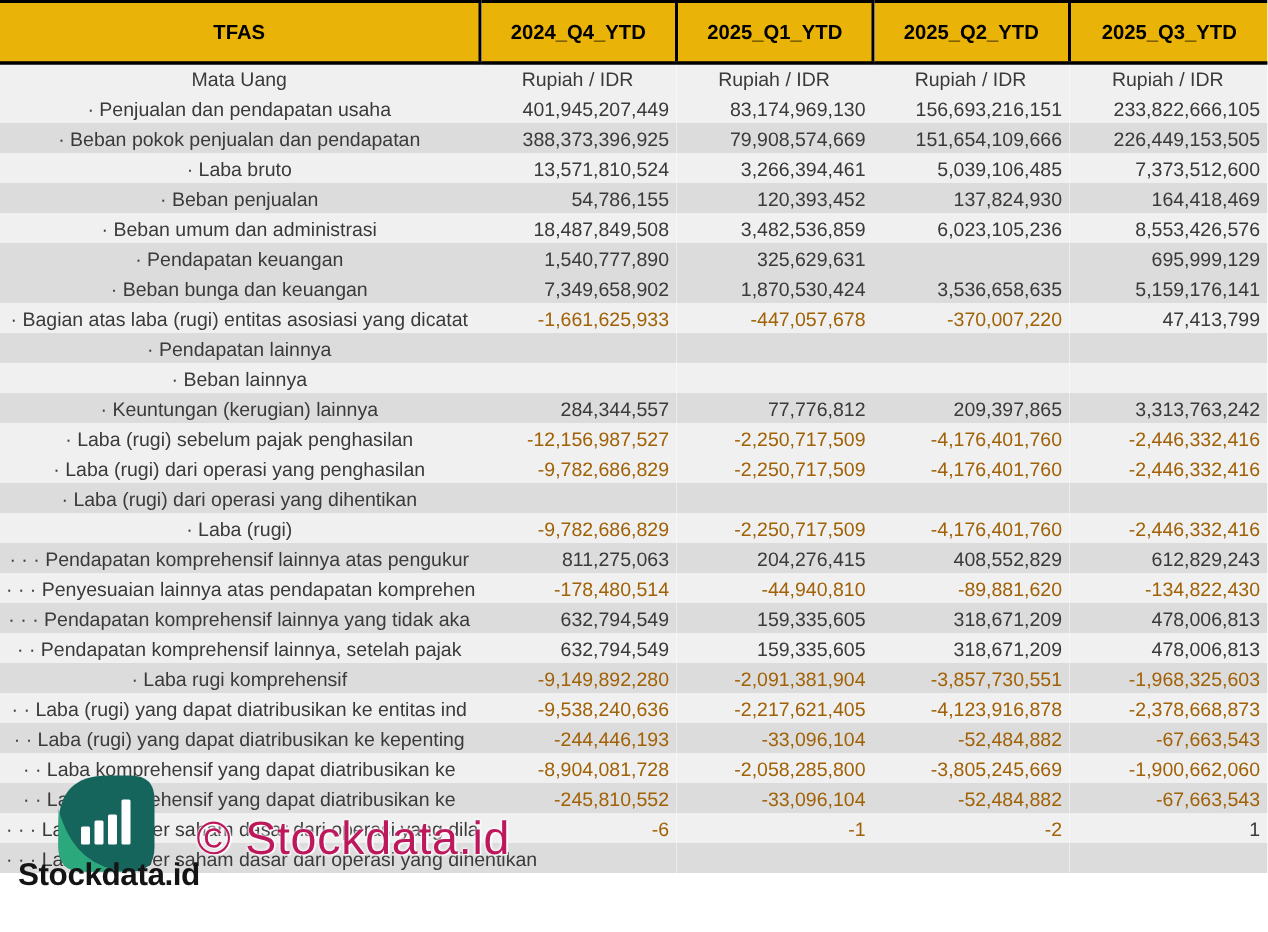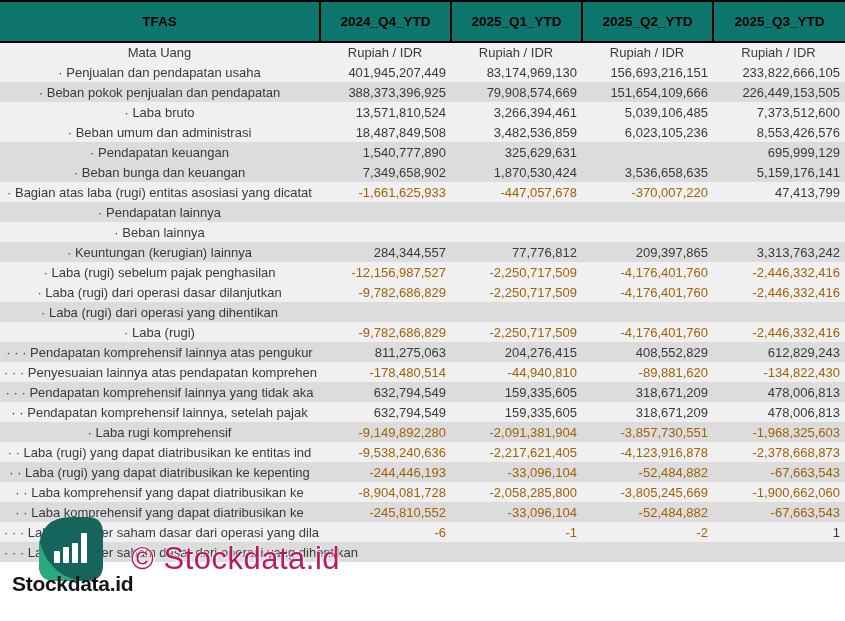--- a/index.html
+++ b/index.html
@@ -10,21 +10,21 @@
     background: #fff;
     font-family: "Liberation Sans", "DejaVu Sans", sans-serif;
     -webkit-font-smoothing: antialiased;
   }
   table {
     border-collapse: collapse;
     table-layout: fixed;
     width: 845px;
   }
   th {
-    background: #0f766e;
+    background: #eab308;
     border-top: 2px solid #000;
     border-bottom: 2px solid #000;
     font-weight: bold;
     font-size: 13.5px;
     color: #000;
     height: 21px;
     box-sizing: border-box;
     text-align: center;
     white-space: nowrap;
     overflow: hidden;
@@ -117,20 +117,27 @@
         <td class="num">151,654,109,666</td>
         <td class="num">226,449,153,505</td>
       </tr>
       <tr class="r-light">
         <td class="txt">· Laba bruto</td>
         <td class="num">13,571,810,524</td>
         <td class="num">3,266,394,461</td>
         <td class="num">5,039,106,485</td>
         <td class="num">7,373,512,600</td>
       </tr>
+      <tr class="r-dark">
+        <td class="txt">· Beban penjualan</td>
+        <td class="num">54,786,155</td>
+        <td class="num">120,393,452</td>
+        <td class="num">137,824,930</td>
+        <td class="num">164,418,469</td>
+      </tr>
       <tr class="r-light">
         <td class="txt">· Beban umum dan administrasi</td>
         <td class="num">18,487,849,508</td>
         <td class="num">3,482,536,859</td>
         <td class="num">6,023,105,236</td>
         <td class="num">8,553,426,576</td>
       </tr>
       <tr class="r-dark">
         <td class="txt">· Pendapatan keuangan</td>
         <td class="num">1,540,777,890</td>
@@ -174,21 +181,21 @@
         <td class="num">3,313,763,242</td>
       </tr>
       <tr class="r-light">
         <td class="txt">· Laba (rugi) sebelum pajak penghasilan</td>
         <td class="num neg">-12,156,987,527</td>
         <td class="num neg">-2,250,717,509</td>
         <td class="num neg">-4,176,401,760</td>
         <td class="num neg">-2,446,332,416</td>
       </tr>
       <tr class="r-light">
-        <td class="txt">· Laba (rugi) dari operasi dasar dilanjutkan</td>
+        <td class="txt">· Laba (rugi) dari operasi yang penghasilan</td>
         <td class="num neg">-9,782,686,829</td>
         <td class="num neg">-2,250,717,509</td>
         <td class="num neg">-4,176,401,760</td>
         <td class="num neg">-2,446,332,416</td>
       </tr>
       <tr class="r-dark">
         <td class="txt">· Laba (rugi) dari operasi yang dihentikan</td>
         <td class="num"></td>
         <td class="num"></td>
         <td class="num"></td>

